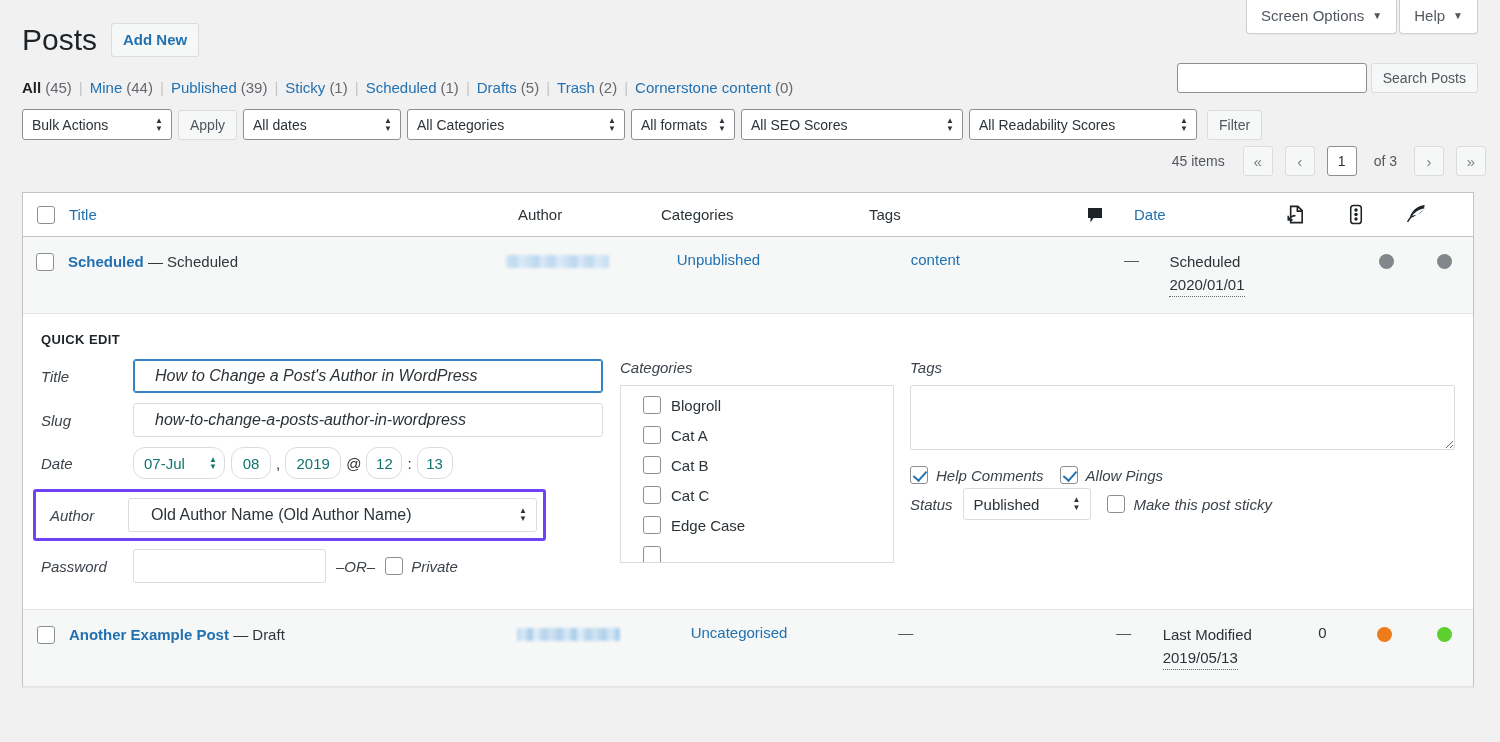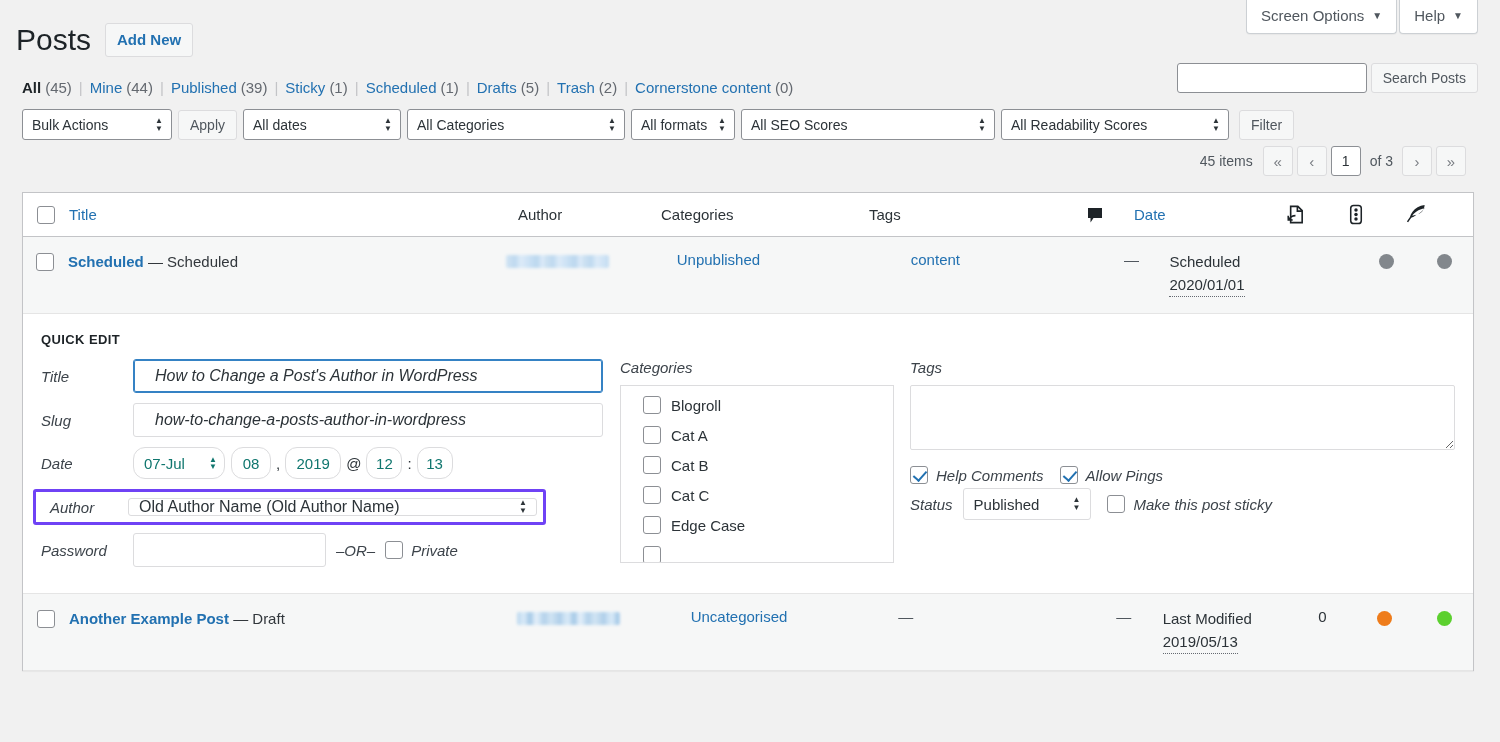--- a/index.html
+++ b/index.html
@@ -25,21 +25,21 @@
     border-radius: 0 0 4px 4px;
     padding: 7px 14px 9px 14px;
     font-size: 15px; color: #50575e;
     display: flex; align-items: center; gap: 8px;
     box-shadow: 0 1px 1px rgba(0,0,0,.04);
   }
   .caret { font-size: 10px; line-height: 1; color: #50575e; }
 
   
   .heading-row {
-    position: absolute; left: 16px; top: 22px;
+    position: absolute; left: 22px; top: 22px;
     display: flex; align-items: center; gap: 14px;
   }
   .page-title { font-size: 30px; font-weight: 400; color: #1d2327; line-height: 1.2; }
   .add-new {
     font-size: 15px; color: #2271b1; background: #f6f7f7;
     border: 1px solid #dcdcde; border-radius: 3px;
     padding: 5px 11px; text-decoration: none; font-weight: 600;
     line-height: 1.5;
   }
 
@@ -85,29 +85,29 @@
   }
   .wp-select .sp {
     position: absolute; right: 8px; top: 50%; transform: translateY(-50%);
     display: flex; flex-direction: column; line-height: 0; gap: 2px;
   }
   .wp-select .sp i { font-style: normal; font-size: 8px; line-height: 6px; color: #2c3338; }
   .sel-w1 { width: 150px; }
   .sel-w2 { width: 158px; }
   .sel-w3 { width: 218px; }
   .sel-w4 { width: 104px; }
-  .sel-w5 { width: 254px; }
+  .sel-w5 { width: 222px; }
   .sel-w6 { width: 228px; }
 
   .filter-btn { margin-left: 4px; }
 
   
   .pagination {
-    position: absolute; right: 34px; top: 146px;
-    display: flex; align-items: center; gap: 4px;
+    position: absolute; right: 14px; top: 146px;
+    display: flex; align-items: center; gap: 12px;
     font-size: 14px; color: #50575e;
   }
   .items-count { margin-right: 6px; color: #50575e; font-size: 14px; }
   .pg-btn {
     width: 30px; height: 30px; border: 1px solid #dcdcde; border-radius: 3px;
     background: #f6f7f7; color: #787c82; font-size: 15px;
     display: flex; align-items: center; justify-content: center;
   }
   .pg-cur {
     width: 30px; height: 30px; border: 1px solid #8c8f94; border-radius: 3px;
@@ -233,22 +233,22 @@
     border-radius: 3px;
     padding: 6px 6px 6px 4px;
     margin: 2px 0 8px -8px;
     width: 513px;
     display: flex; align-items: center;
   }
   .author-highlight .qe-label { width: 88px; padding-left: 10px; }
   .author-select {
     flex: 1; position: relative;
     border: 1px solid #dcdcde; border-radius: 3px; background: #fff;
-    height: 18px; font-size: 16px; color: #2c3338;
-    display: flex; align-items: center; padding: 0 28px 0 10px;
+    height: 34px; font-size: 16px; color: #2c3338;
+    display: flex; align-items: center; padding: 0 28px 0 22px;
   }
   .author-select .sp { position: absolute; right: 9px; top: 50%; transform: translateY(-50%);
     display:flex; flex-direction:column; gap:2px; }
   .author-select .sp i { font-style: normal; font-size: 8px; line-height: 6px; }
 
   .pwd-field { width: 193px; }
   .or-text { font-size: 15px; font-style: italic; color: #3c434a; margin: 0 10px; }
   .priv-label { font-size: 15px; font-style: italic; color: #3c434a; margin-left: 8px; }
 
   .qe-section-label {

